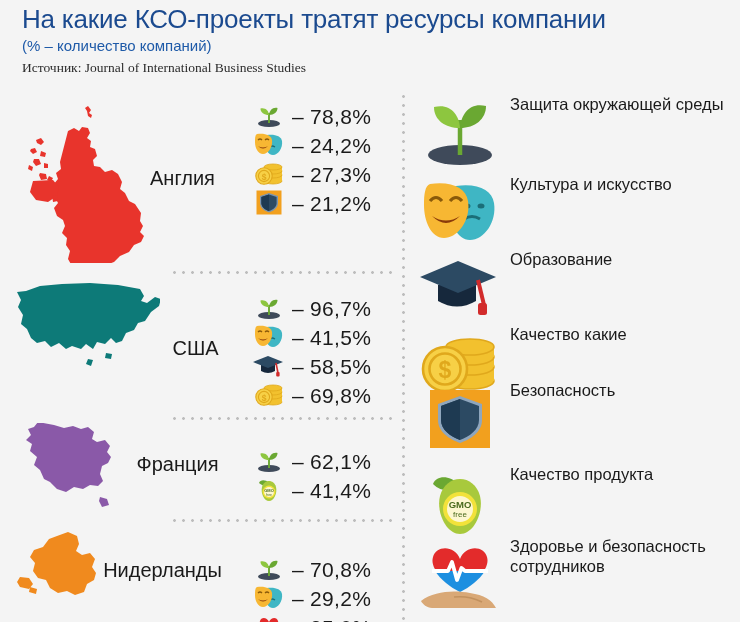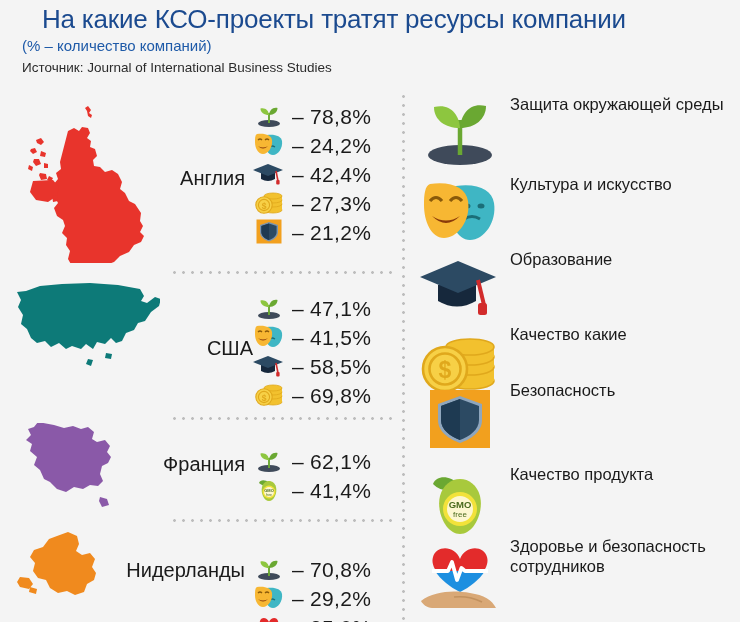--- a/index.html
+++ b/index.html
@@ -10,47 +10,47 @@
     overflow:hidden;
     position:relative;
     -webkit-font-smoothing:antialiased;
   }
   .canvas{position:relative;width:740px;height:622px;}
 
   
   .header{position:absolute;left:22px;top:4px;width:700px;}
   .title{
     font-size:26px;font-weight:400;color:#1b4a8f;
-    letter-spacing:-0.2px;line-height:30px;white-space:nowrap;margin-left:20px;
+    letter-spacing:-0.2px;line-height:30px;white-space:nowrap;
   }
   .subtitle{
     font-size:15px;color:#1e5aa8;margin-top:3px;line-height:18px;
   }
   .source{
     font-size:13.5px;color:#2b2b2b;margin-top:4px;line-height:17px;
-    font-family:Liberation Sans, sans-serif;
+    font-family:Liberation Serif, serif;
   }
 
   
   .hrule{
     position:absolute;height:3px;left:170px;width:225px;
     background-image:radial-gradient(circle, #bdbdbd 1.3px, rgba(0,0,0,0) 1.5px);
     background-size:9px 3px;background-repeat:repeat-x;
   }
   .vrule{
     position:absolute;left:402px;top:92px;width:3px;height:530px;
     background-image:radial-gradient(circle, #bdbdbd 1.3px, rgba(0,0,0,0) 1.5px);
     background-size:3px 9px;background-repeat:repeat-y;
   }
 
   
   .country{position:absolute;left:0;width:402px;}
   .map{position:absolute;}
   .cname{
-    position:absolute;text-align:right;
+    position:absolute;text-align:center;
     font-size:20px;color:#1a1a1a;white-space:nowrap;
     font-weight:400;
   }
   .rows{position:absolute;left:248px;top:0;}
   .row{display:flex;align-items:flex-end;height:29px;}
   .row .ic{width:42px;height:27px;display:flex;align-items:center;justify-content:center;flex:0 0 42px;}
   .row .val{
     font-size:21px;color:#1a1a1a;white-space:nowrap;
     margin-left:2px;letter-spacing:0.3px;
   }
@@ -119,31 +119,20 @@
             <path d="M16 14 q3 -2 6 0" stroke="#1b6e78" stroke-width="1.3" fill="none"></path>
             <path d="M4 1 C12 0 18 2 19 7 C20 14 15 21 10 21 C5 21 2 15 2 9 C2 5 2 2 4 1 Z" fill="#f7b733"></path>
             <path d="M5 7 q2 -2 4 0 M12 7 q2 -2 4 0" stroke="#8a5a0a" stroke-width="1.3" fill="none"></path>
             <path d="M5 13 q5 5 10 0 q-5 3 -10 0 Z" fill="#8a3a0a"></path>
           </svg>
         </span>
         <span class="val">– 24,2%</span>
       </div>
       <div class="row">
         <span class="ic">
-          <svg width="32" height="24" viewBox="0 0 32 24">
-            <path d="M8 11 h14 v6 q-7 4 -14 0 Z" fill="#16283c"></path>
-            <path d="M15 2 L30 8 L15 14 L0 8 Z" fill="#2c4a63"></path>
-            <path d="M23 9 L25 19" stroke="#d22b2b" stroke-width="1.6" fill="none"></path>
-            <rect x="23.2" y="18" width="3.4" height="4.5" rx="1" fill="#d22b2b"></rect>
-          </svg>
-        </span>
-        <span class="val">– 42,4%</span>
-      </div>
-      <div class="row">
-        <span class="ic">
           <svg width="30" height="24" viewBox="0 0 30 24">
             <g fill="#f2c12e" stroke="#e0a81c" stroke-width="0.8">
               <ellipse cx="19" cy="19" rx="9" ry="3"></ellipse>
                 <rect x="10" y="13" width="18" height="6" stroke="none"></rect>
               <ellipse cx="19" cy="13" rx="9" ry="3"></ellipse>
                 <rect x="10" y="9" width="18" height="4" stroke="none"></rect>
               <ellipse cx="19" cy="9" rx="9" ry="3"></ellipse>
                 <rect x="10" y="5" width="18" height="4" stroke="none"></rect>
               <ellipse cx="19" cy="5" rx="9" ry="3"></ellipse>
             </g>
@@ -182,21 +171,21 @@
     <div class="rows" style="top:15px">
       <div class="row">
         <span class="ic">
           <svg width="30" height="24" viewBox="0 0 30 24">
             <ellipse cx="15" cy="19.5" rx="11" ry="3.6" fill="#3f4a5a"></ellipse>
             <path d="M15 19 V9" stroke="#6aa832" stroke-width="1.9" fill="none"></path>
             <path d="M15 11 C10 11 6.5 8.5 6.5 4.5 C11.5 3.5 14.5 6.5 15 11 Z" fill="#8dc63f"></path>
             <path d="M15 11 C20 11 23.5 8 23.5 4 C18.5 3 15.5 6.5 15 11 Z" fill="#6aa832"></path>
           </svg>
         </span>
-        <span class="val">– 47,1%</span>
+        <span class="val">– 96,7%</span>
       </div>
       <div class="row">
         <span class="ic">
           <svg width="32" height="23" viewBox="0 0 32 23">
             <path d="M14 2 C22 1 28 3 29 8 C30 15 25 22 20 22 C15 22 12 16 12 10 C12 6 12 3 14 2 Z" fill="#3fb6c4"></path>
             <path d="M16 14 q3 -2 6 0" stroke="#1b6e78" stroke-width="1.3" fill="none"></path>
             <path d="M4 1 C12 0 18 2 19 7 C20 14 15 21 10 21 C5 21 2 15 2 9 C2 5 2 2 4 1 Z" fill="#f7b733"></path>
             <path d="M5 7 q2 -2 4 0 M12 7 q2 -2 4 0" stroke="#8a5a0a" stroke-width="1.3" fill="none"></path>
             <path d="M5 13 q5 5 10 0 q-5 3 -10 0 Z" fill="#8a3a0a"></path>
           </svg>

